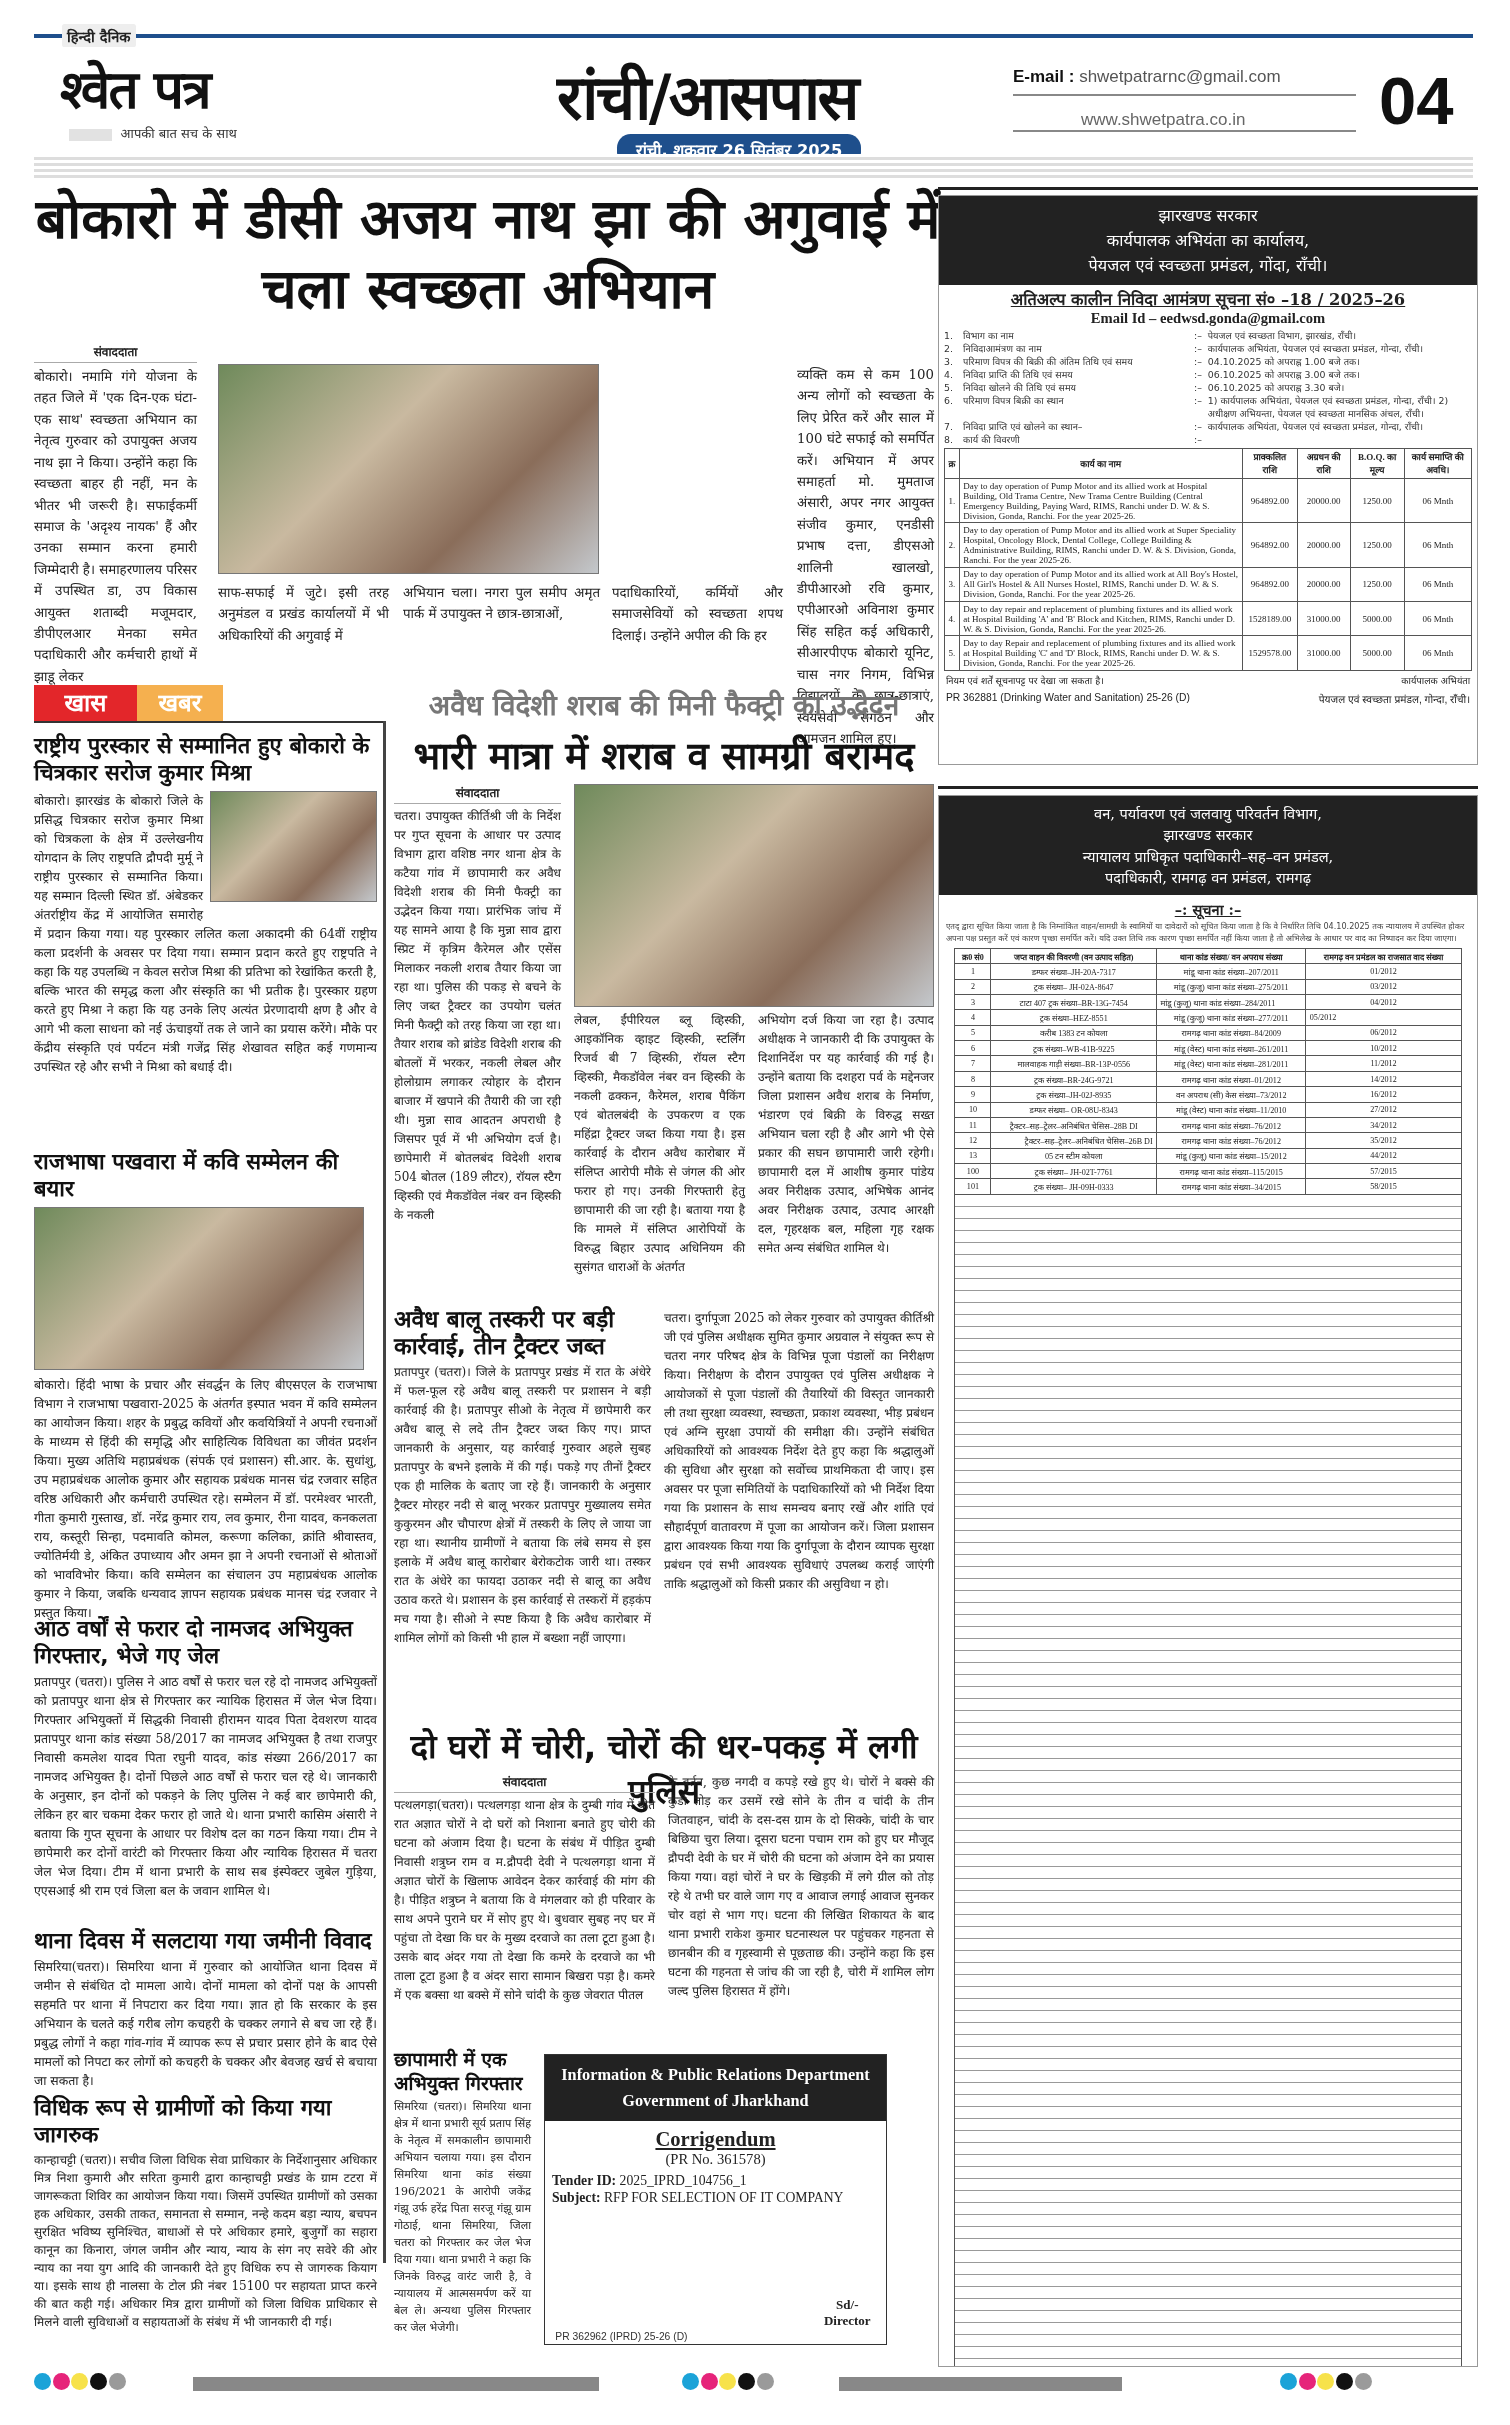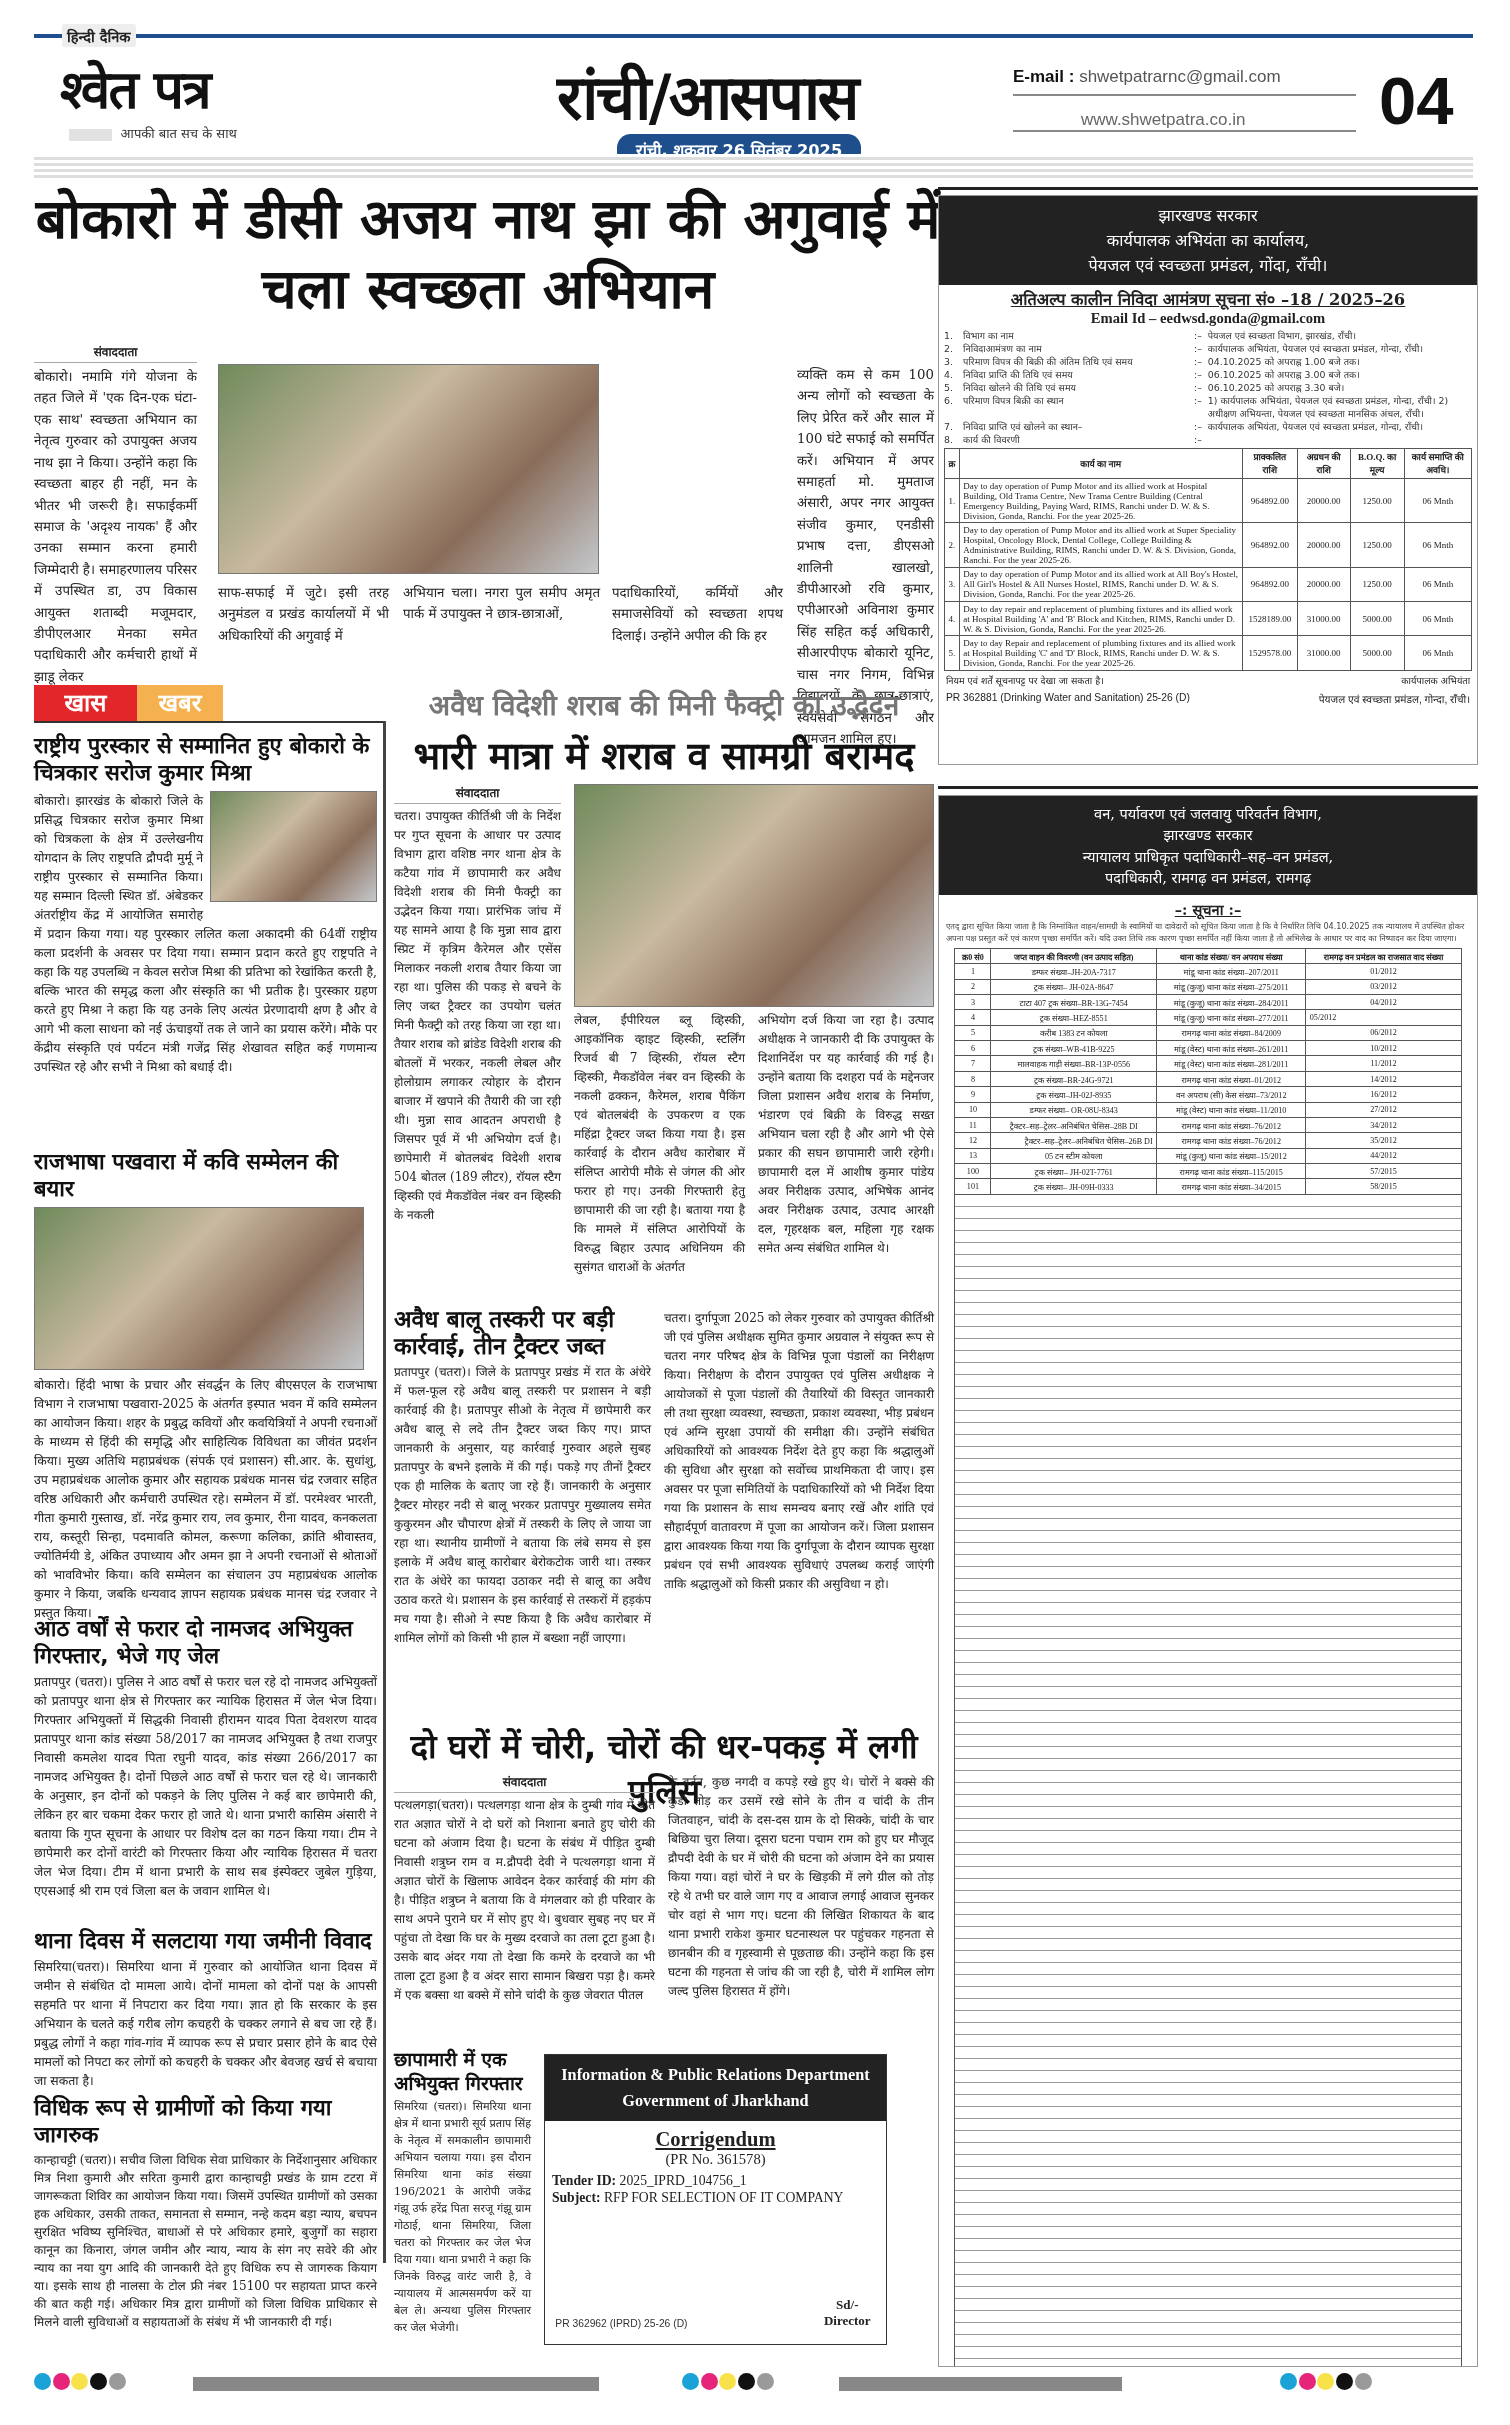--- a/index.html
+++ b/index.html
@@ -131,21 +131,21 @@
     <div>Government of Jharkhand</div>
   </div>
   <div style="text-align:center;font:bold 20.6px 'Liberation Serif',serif;text-decoration:underline;margin-top:6.9px">Corrigendum</div>
   <div style="text-align:center;font:14.6px 'Liberation Serif',serif">(PR No. 361578)</div>
   <div style="font:13.7px 'Liberation Serif',serif;padding:5.1px 6.9px 0"><b>Tender ID:</b> <span>2025_IPRD_104756_1</span></div>
   <div style="font:13.7px 'Liberation Serif',serif;padding:1.7px 6.9px"><b>Subject:</b> <span>RFP FOR SELECTION OF IT COMPANY</span></div>
   <div style="position:absolute;right:15.4px;bottom:15.4px;font:bold 13px 'Liberation Serif',serif;text-align:center">
     <div>Sd/-</div>
     <div>Director</div>
   </div>
-  <div style="position:absolute;left:10.3px;bottom:15px;font:10.3px 'Liberation Sans',sans-serif;color:#333">PR 362962 (IPRD) 25-26 (D)</div>
+  <div style="position:absolute;left:10.3px;bottom:2px;font:10.3px 'Liberation Sans',sans-serif;color:#333">PR 362962 (IPRD) 25-26 (D)</div>
 </div>
 
 <div class="abs" style="left:938px;top:187px;width:540px;height:2.6px;background:#222"></div>
 <div class="abs ad-box" style="left:938px;top:195px;width:540px;height:570px">
   <div class="ad-black" style="line-height:25px">
     <div>झारखण्ड सरकार</div>
     <div>कार्यपालक अभियंता का कार्यालय,</div>
     <div>पेयजल एवं स्वच्छता प्रमंडल, गोंदा, राँची।</div>
   </div>
   <div style="text-align:center;font:bold 16.3px 'DejaVu Serif',serif;text-decoration:underline;margin-top:3.4px">अतिअल्प कालीन निविदा आमंत्रण सूचना सं० –18 / 2025–26</div>
@@ -295,21 +295,21 @@
           </tr>
           <tr>
             <td style="text-align: center;">2</td>
             <td style="text-align: center;">ट्रक संख्या– JH-02A-8647</td>
             <td style="text-align: center;">मांडू (कुजू) थाना कांड संख्या–275/2011</td>
             <td style="text-align: center;">03/2012</td>
           </tr>
           <tr>
             <td style="text-align: center;">3</td>
             <td style="text-align: center;">टाटा 407 ट्रक संख्या–BR-13G-7454</td>
-            <td style="text-align: center;">मांडू (कुजू) थाना कांड संख्या–284/2011</td>
+            <td style="text-align: left;">मांडू (कुजू) थाना कांड संख्या–284/2011</td>
             <td style="text-align: center;">04/2012</td>
           </tr>
           <tr>
             <td style="text-align: center;">4</td>
             <td style="text-align: center;">ट्रक संख्या–HEZ-8551</td>
             <td style="text-align: center;">मांडू (कुजू) थाना कांड संख्या–277/2011</td>
             <td style="text-align: left;">05/2012</td>
           </tr>
           <tr>
             <td style="text-align: center;">5</td>

